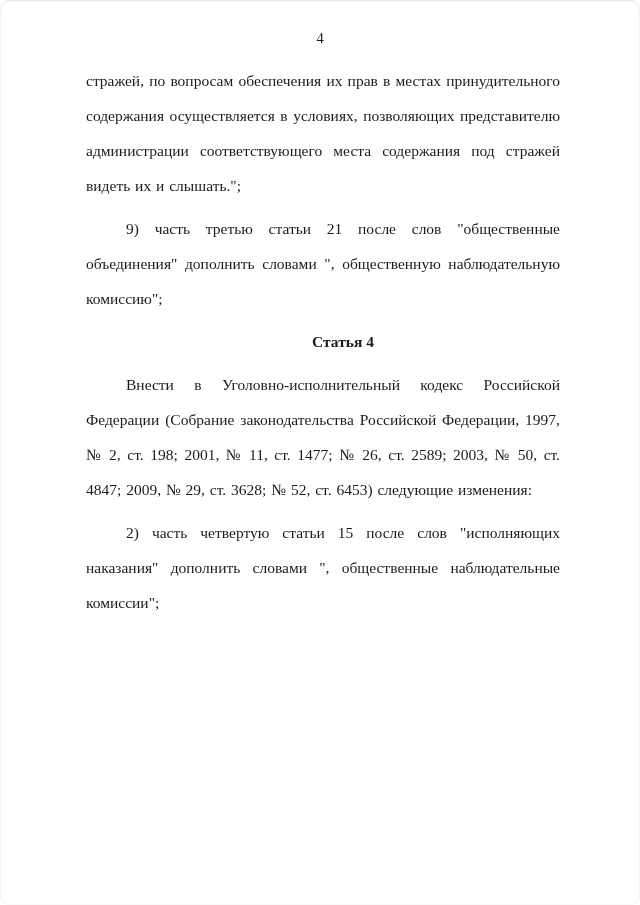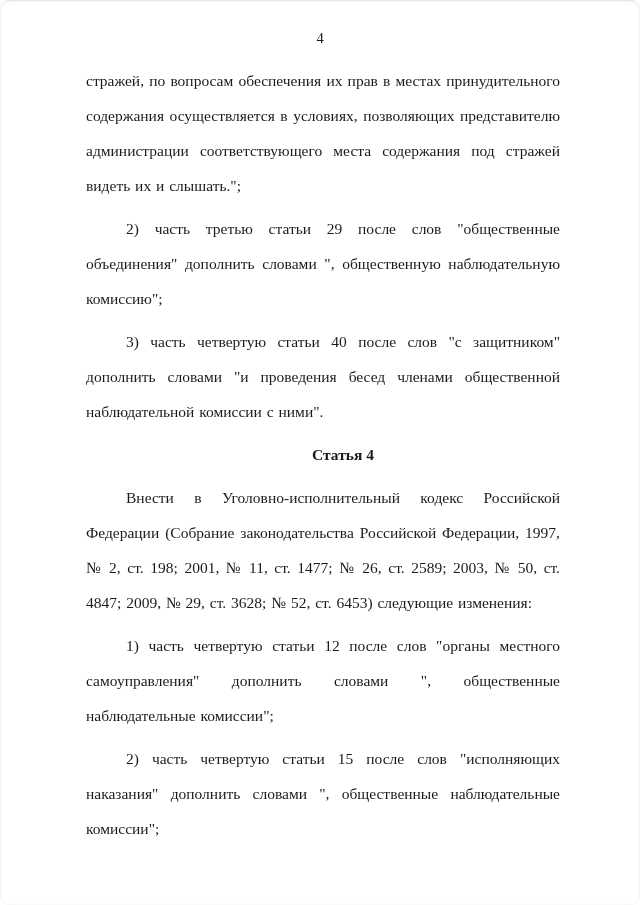--- a/index.html
+++ b/index.html
@@ -57,27 +57,25 @@
 <body>
 
 <div class="page">
 
   <div class="page-number">4</div>
 
   <div class="content">
 
     <p class="para flush">стражей, по вопросам обеспечения их прав в местах принудительного содержания осуществляется в условиях, позволяющих представителю администрации соответствующего места содержания под стражей видеть их и слышать.";</p>
 
-    <p class="para">2) часть третью статьи 29 после слов "общественные объединения" дополнить словами ", общественную наблюдательную комиссию";</p>
+    <p class="para">9) часть третью статьи 21 после слов "общественные объединения" дополнить словами ", общественную наблюдательную комиссию";</p>
 
-    <p class="para">3) часть четвертую статьи 40 после слов "с защитником" дополнить словами "и проведения бесед членами общественной наблюдательной комиссии с ними".</p>
 
     <p class="article-heading">Статья 4</p>
 
     <p class="para">Внести в Уголовно-исполнительный кодекс Российской Федерации (Собрание законодательства Российской Федерации, 1997, № 2, ст. 198; 2001, № 11, ст. 1477; № 26, ст. 2589; 2003, № 50, ст. 4847; 2009, № 29, ст. 3628; № 52, ст. 6453) следующие изменения:</p>
 
-    <p class="para">1) часть четвертую статьи 12 после слов "органы местного самоуправления" дополнить словами ", общественные наблюдательные комиссии";</p>
 
     <p class="para">2) часть четвертую статьи 15 после слов "исполняющих наказания" дополнить словами ", общественные наблюдательные комиссии";</p>
 
 
   </div>
 </div>
 
 </body></html>

